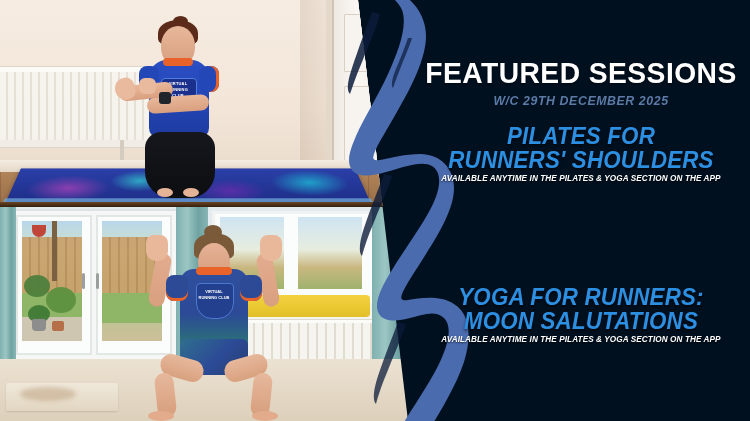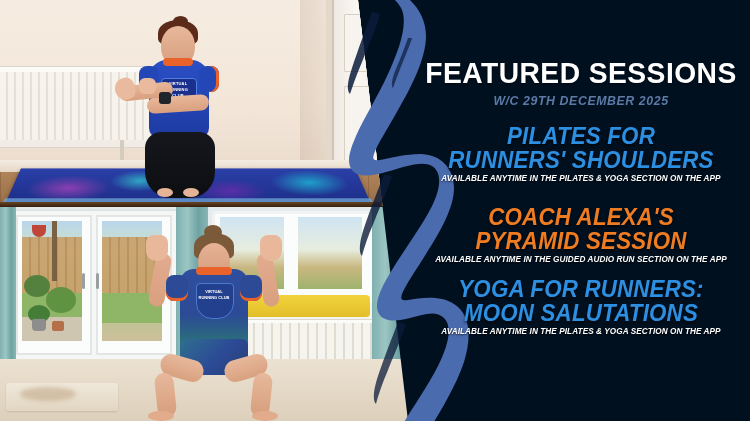--- a/index.html
+++ b/index.html
@@ -193,21 +193,21 @@
     transform:scaleX(.94);
     text-shadow:0 1px 2px rgba(0,0,0,.6);
   }
   .dateline{
     position:absolute;left:0;top:93px;width:338px;text-align:center;
     font-size:13px;line-height:15px;font-weight:bold;font-style:italic;
     color:#5b7aa6;letter-spacing:.6px;transform:scaleX(.95);
   }
 
   .session{position:absolute;left:0;width:338px;text-align:center;}
-  .s1{top:124px;} .s2{top:205px;} .s3{top:277px;}
+  .s1{top:124px;} .s2{top:205px;} .s3{top:285px;}
 
   .s-title{
     font-weight:bold;font-style:italic;letter-spacing:.2px;
     font-size:24px;line-height:24px;
     font-family:"Liberation Sans Narrow","Liberation Sans",sans-serif;
     transform:scaleX(.93);
     text-shadow:0 2px 3px rgba(0,0,0,.55);
   }
   .s-title .l{display:block;}
   .blue{color:#2c8fe2;}
@@ -359,27 +359,20 @@
     <div class="dateline">W/C 29TH DECEMBER 2025</div>
 
     <div class="session s1">
       <div class="s-title blue">
         <span class="l">PILATES FOR</span>
         <span class="l">RUNNERS' SHOULDERS</span>
       </div>
       <div class="s-sub">AVAILABLE ANYTIME IN THE PILATES &amp; YOGA SECTION ON THE APP</div>
     </div>
 
-    <div class="session s2">
-      <div class="s-title orange">
-        <span class="l">COACH ALEXA'S</span>
-        <span class="l">PYRAMID SESSION</span>
-      </div>
-      <div class="s-sub">AVAILABLE ANYTIME IN THE GUIDED AUDIO RUN SECTION ON THE APP</div>
-    </div>
 
     <div class="session s3">
       <div class="s-title blue">
         <span class="l">YOGA FOR RUNNERS:</span>
         <span class="l">MOON SALUTATIONS</span>
       </div>
       <div class="s-sub">AVAILABLE ANYTIME IN THE PILATES &amp; YOGA SECTION ON THE APP</div>
     </div>
 
   </div>

